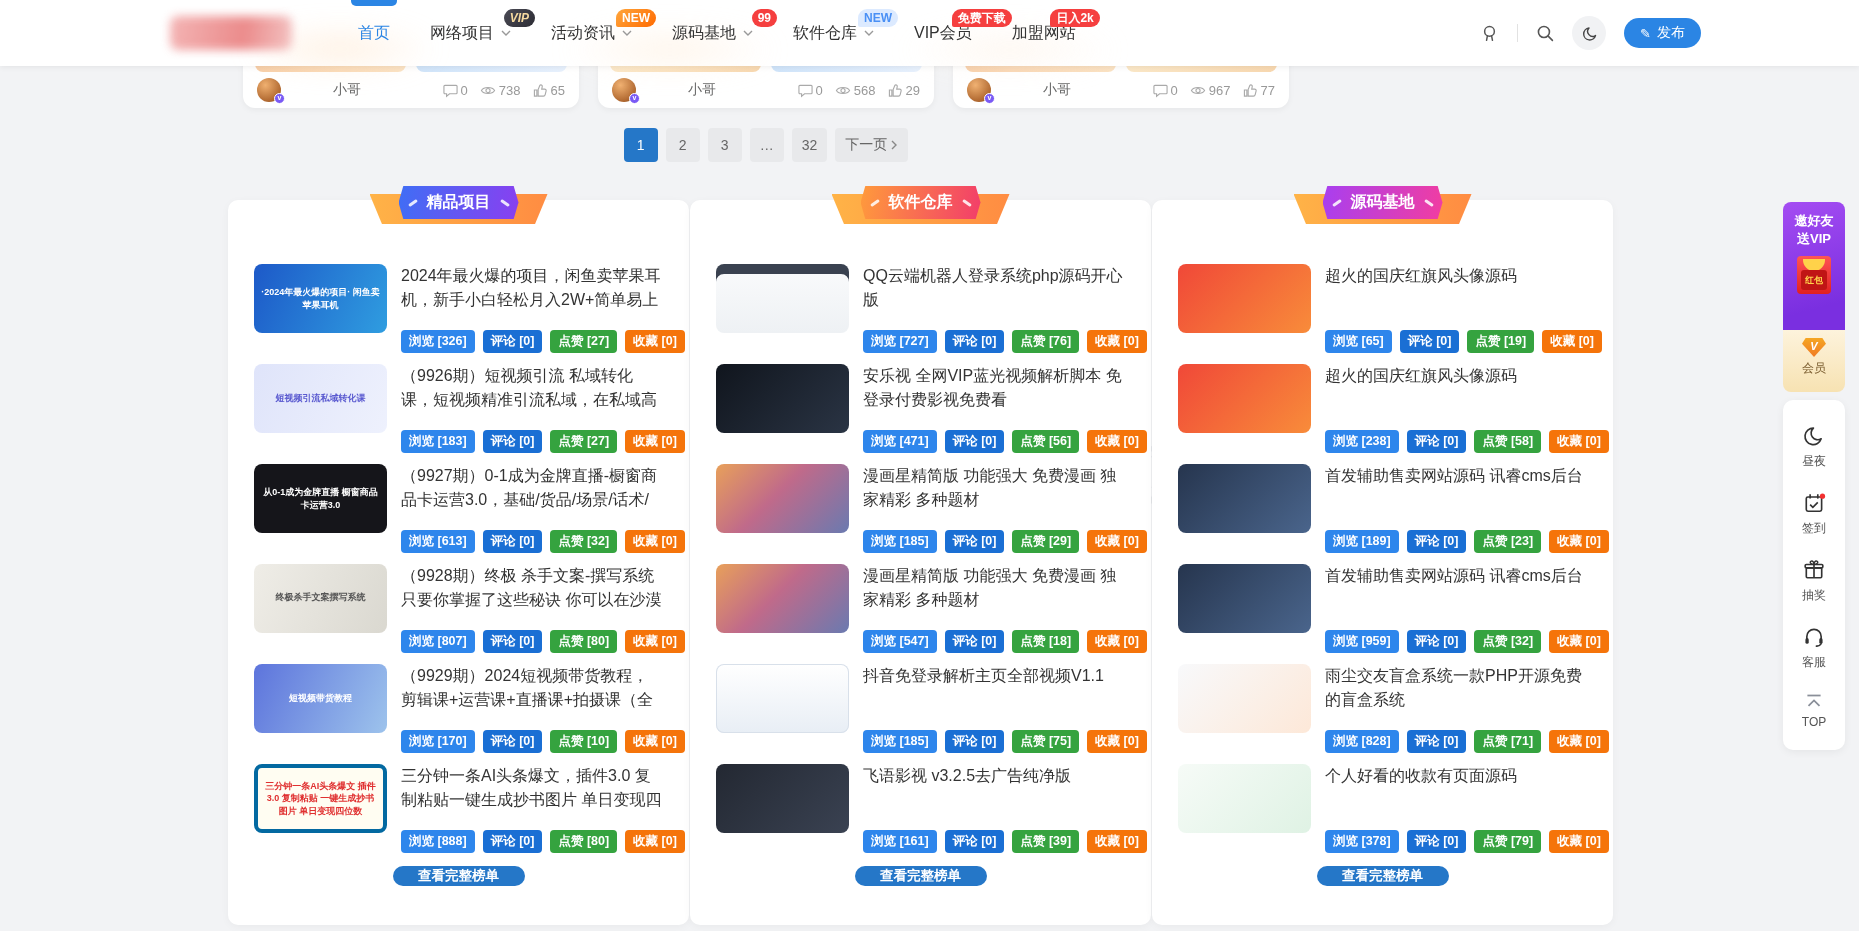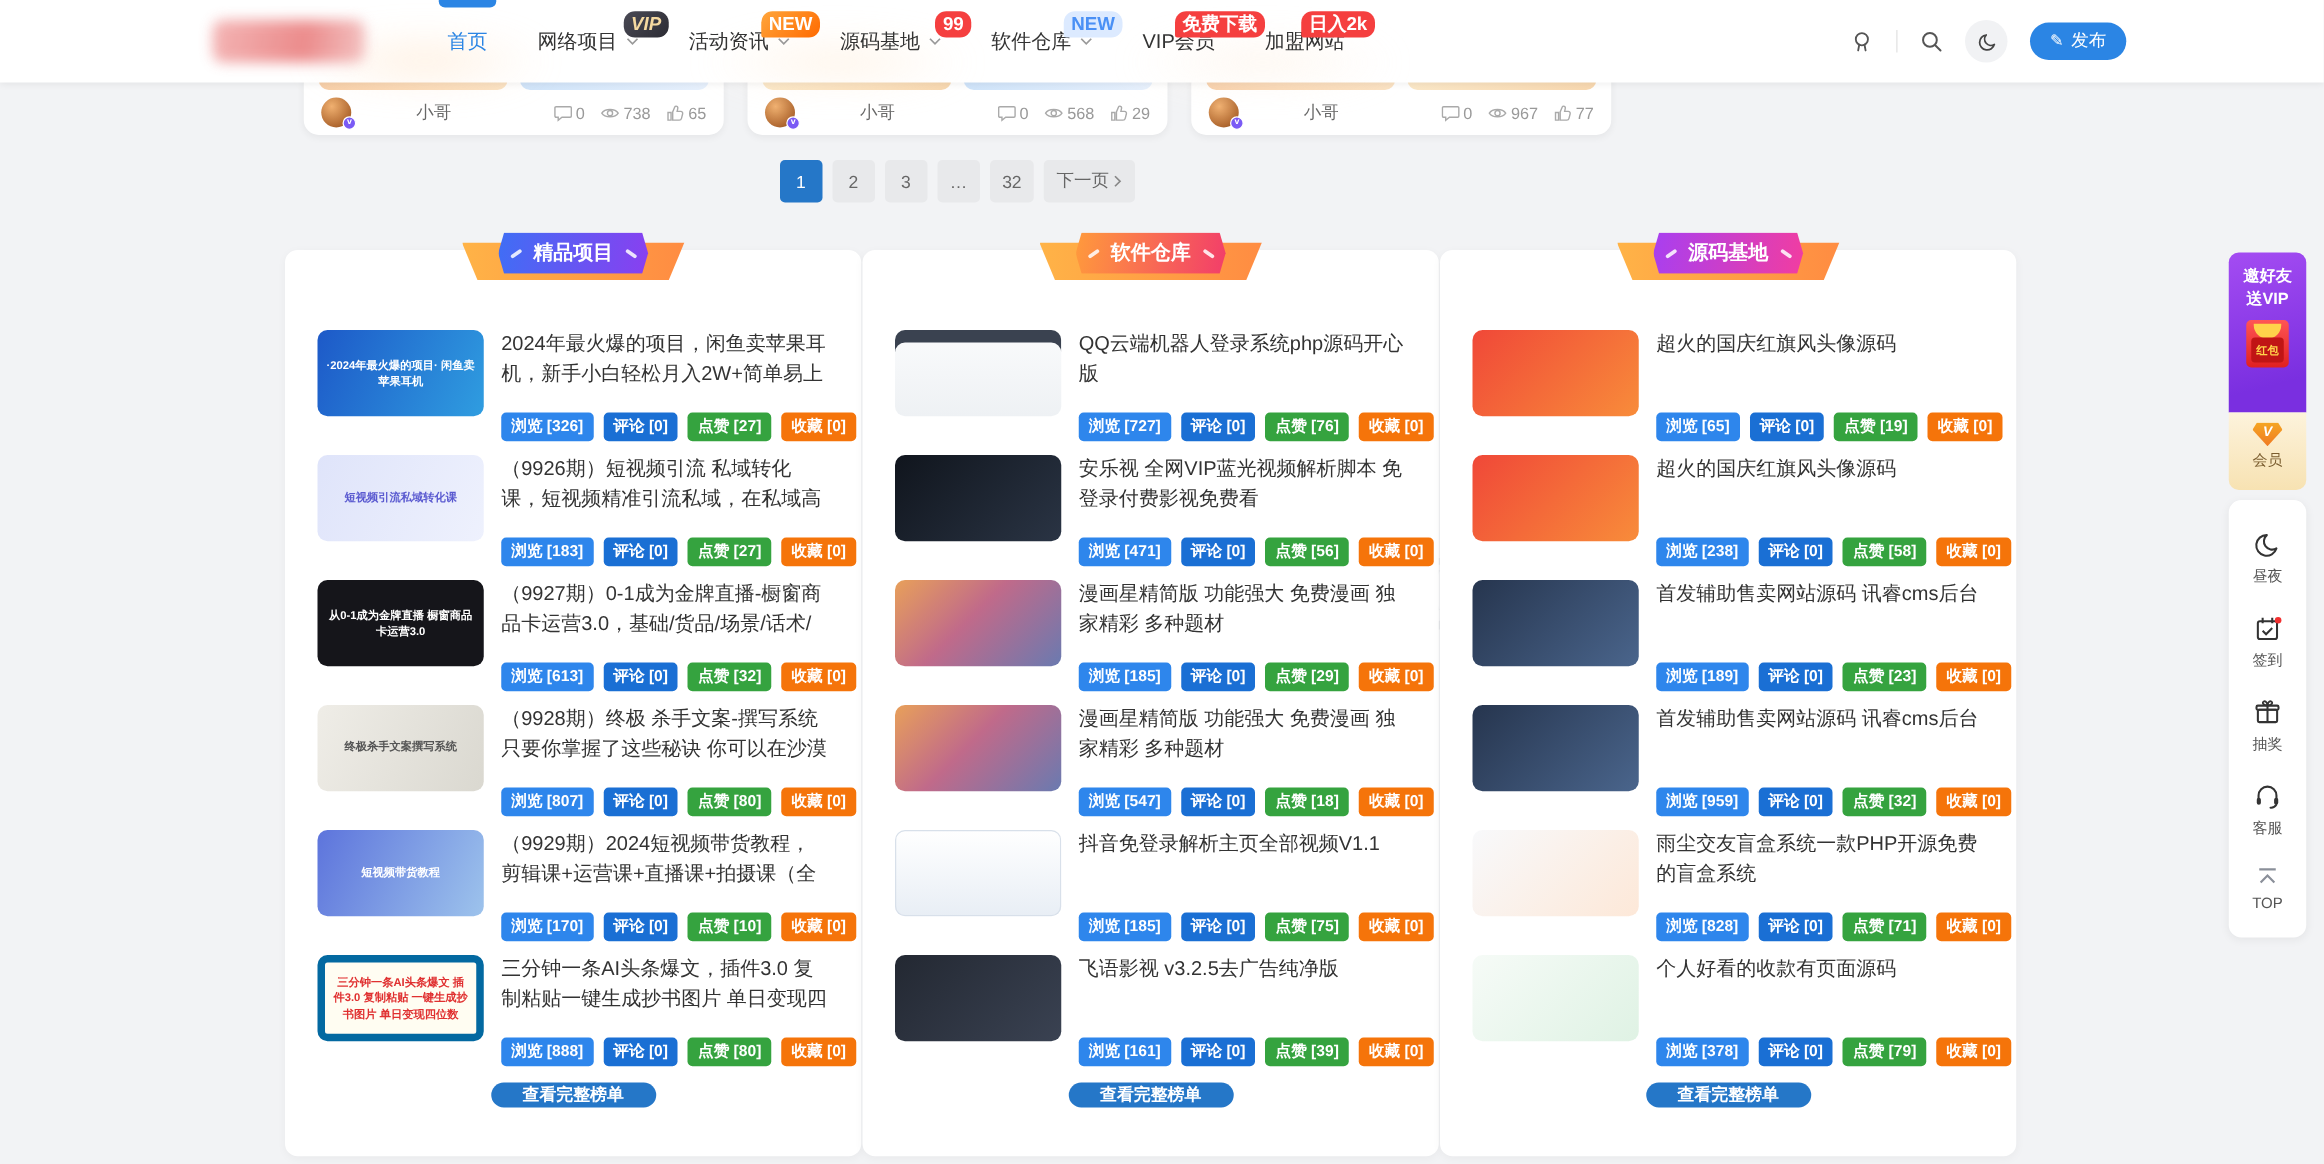--- a/index.html
+++ b/index.html
@@ -19,21 +19,21 @@
   .hg2 { left:560px; top:28px; width:220px; height:44px; background:radial-gradient(ellipse,#ffe9d0,transparent 70%); }
   .hg3 { left:900px; top:28px; width:220px; height:44px; background:radial-gradient(ellipse,#fdeede,transparent 70%); }
   .logo-blur { width:122px; height:34px; border-radius:8px; flex:0 0 auto;
     background:linear-gradient(100deg,#f2a8a8,#e87878 60%,#f2baba); filter:blur(5px); opacity:.85; }
   .mainnav { display:flex; align-items:center; gap:40px; margin-left:66px; height:66px; }
   .nav-item { position:relative; height:66px; display:flex; align-items:center; gap:5px;
     font-size:16px; color:#333; cursor:pointer; white-space:nowrap; }
   .nav-item.active { color:#2b85e4; }
   .nav-item.active::before { content:""; position:absolute; top:0; left:50%; transform:translateX(-50%);
     width:46px; height:6px; background:#2b85e4; border-radius:0 0 5px 5px; }
-  .nbadge { position:absolute; top:9px; right:-24px; font-size:15px; line-height:1; padding:3px 6px;
+  .nbadge { position:absolute; top:9px; right:-24px; font-size:12px; line-height:1; padding:3px 6px;
     border-radius:9px 9px 9px 2px; font-weight:bold; white-space:nowrap; }
   .b-vip   { background:linear-gradient(135deg,#4a4a55,#2c2c34); color:#f5d9a0; font-style:italic; border-radius:9px; }
   .b-neworange { background:linear-gradient(135deg,#ffa63c,#ff6a00); color:#fff; }
   .b-99    { background:#f53f3f; color:#fff; border-radius:9px; }
   .b-newblue { background:#dceaff; color:#4a90f5; }
   .b-red   { background:#f53f3f; color:#fff; }
   .chev { display:inline-block; margin-left:2px; }
   .hdr-right { margin-left:auto; display:flex; align-items:center; gap:18px; }
   .hdivider { width:1px; height:18px; background:#e2e2e2; }
   .mooncircle { width:34px; height:34px; border-radius:50%; background:#f1f2f4; display:flex;
@@ -99,21 +99,21 @@
   .bdg.l { background:#35a33f; } .bdg.f { background:#f5740a; }
   .viewall { display:block; margin:13px auto 0; width:132px; height:20px; background:#2577c8; color:#fff;
     border:none; border-radius:15px; font-size:13.5px; font-weight:bold; cursor:pointer; font-family:inherit; }
 
   
   .t11{background:linear-gradient(115deg,#1d59c8,#2f9de0);color:#fff;}
   .t12{background:linear-gradient(115deg,#dfe4fa,#eef1fd);color:#5a5ad0;}
   .t13{background:#15151a;color:#fff;}
   .t14{background:linear-gradient(115deg,#efede7,#dad8d0);color:#555;font-family:Liberation Mono, monospace;}
   .t15{background:linear-gradient(115deg,#5d74dc,#9dc3ec);color:#fff;}
-  .t16{background:#fffdf2;color:#e03030;border:6px solid #0369a1;}
+  .t16{background:#fffdf2;color:#e03030;border:4px solid #0369a1;}
   .t21{background:linear-gradient(180deg,#fafbfc,#eef1f4);box-shadow:inset 0 10px 0 #3a4250;}
   .t22{background:linear-gradient(135deg,#10151d,#2a3444);}
   .t23,.t24{background:linear-gradient(135deg,#e8a05a,#c06a8a 45%,#6a7ab0);}
   .t25{background:linear-gradient(#fff,#e8eef5);box-shadow:inset 0 0 0 1px #d8e0ea;}
   .t26{background:linear-gradient(135deg,#232832,#3a4252);}
   .t31,.t32{background:linear-gradient(135deg,#f04838,#f88c3a);}
   .t33,.t34{background:linear-gradient(135deg,#26354e,#4a658c);}
   .t35{background:linear-gradient(135deg,#f8f9fb,#fde8d8);}
   .t36{background:linear-gradient(135deg,#f6fbf7,#dff2e4);}
 

